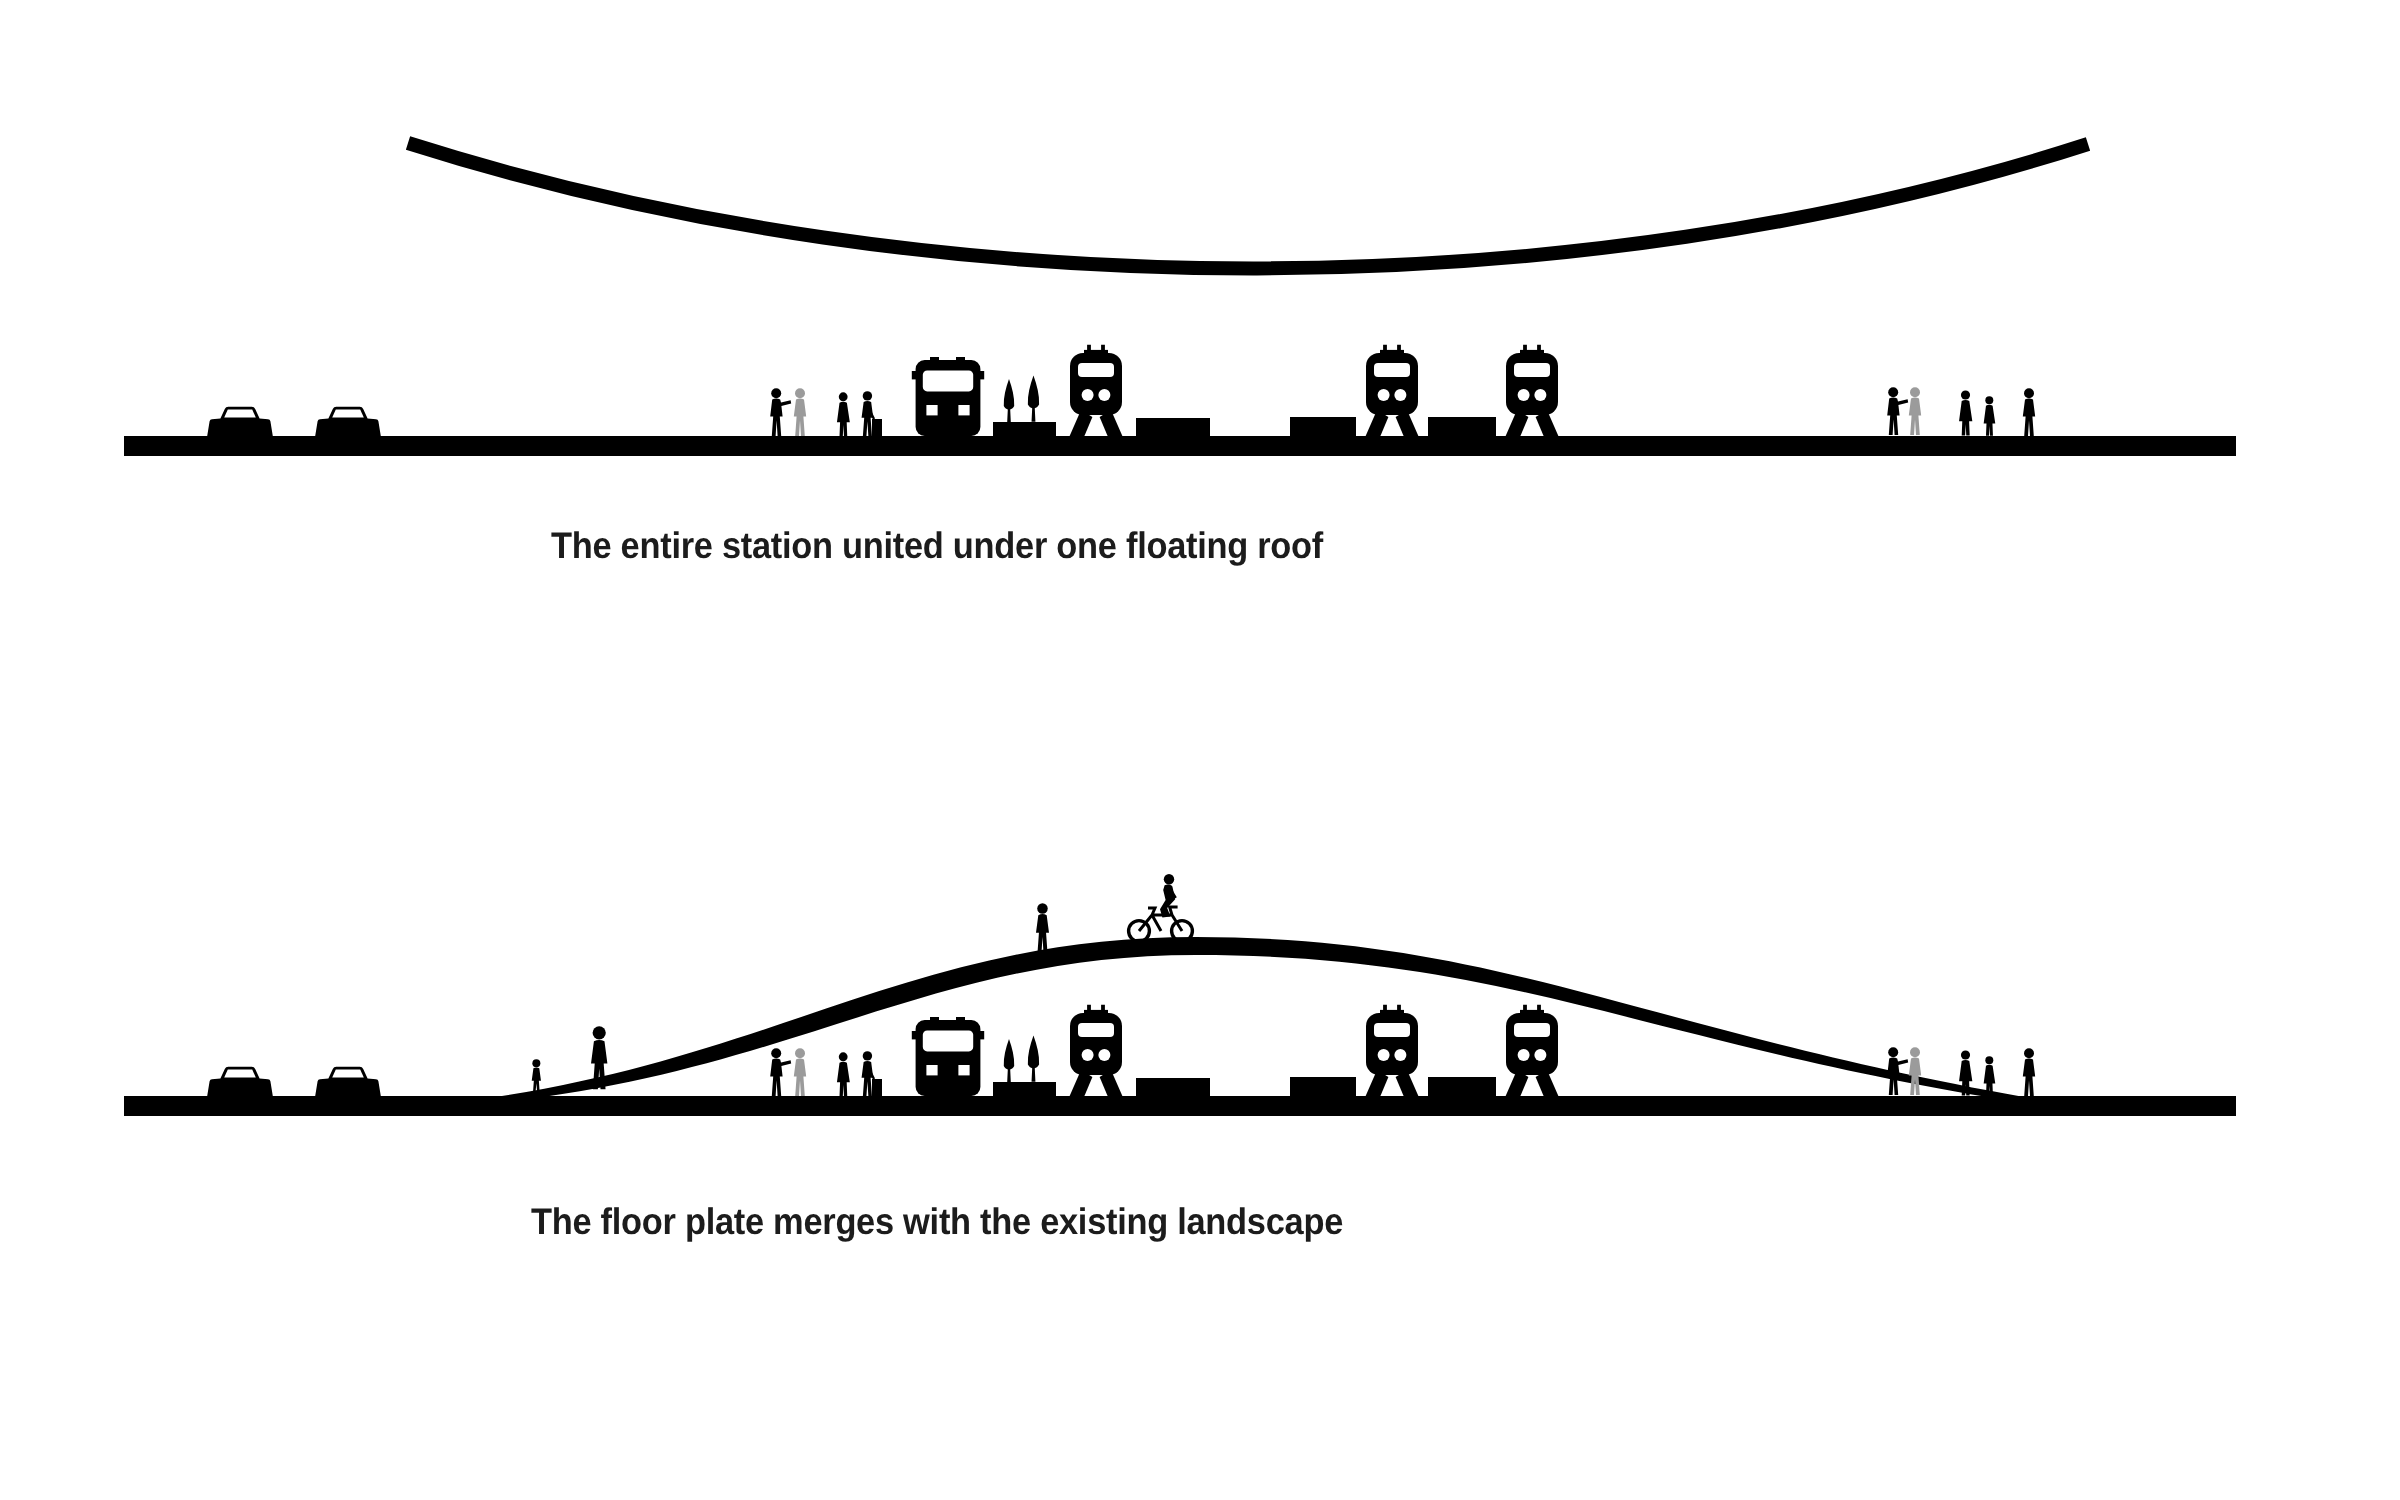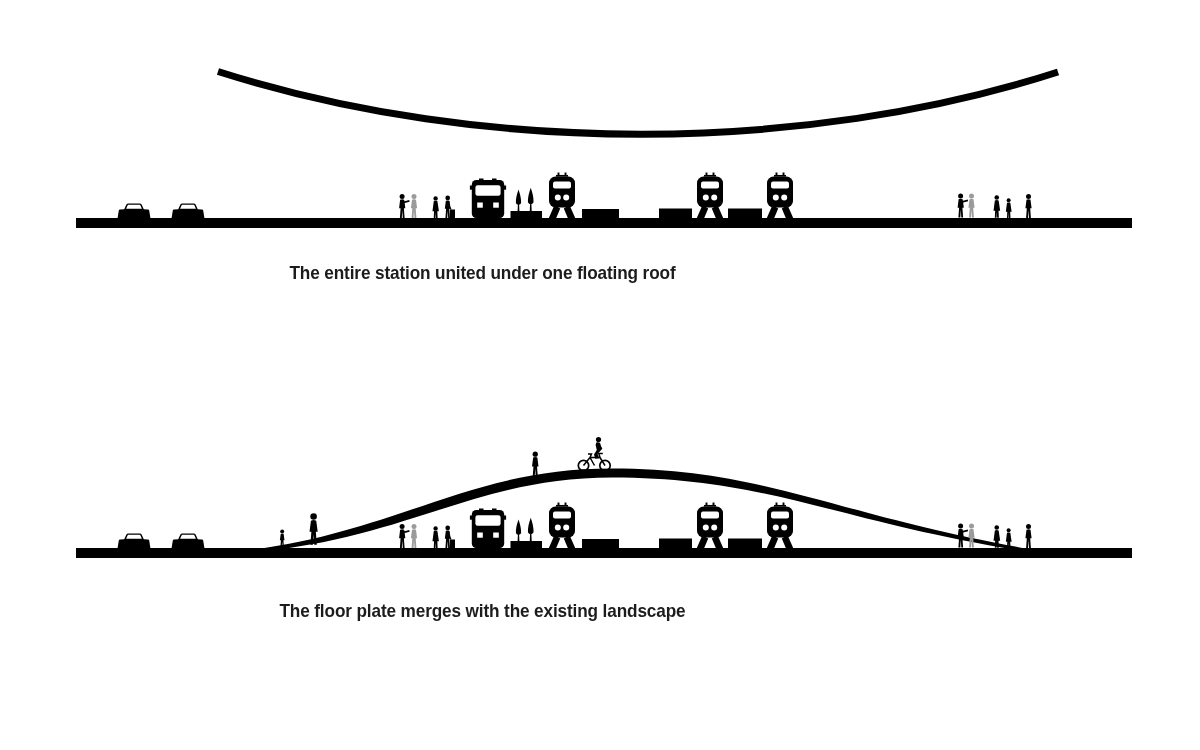--- a/index.html
+++ b/index.html
@@ -3,21 +3,21 @@
 <meta charset="utf-8">
 <style>
   html, body { margin: 0; padding: 0; }
   body {
     width: 1200px; height: 750px;
     background: #ffffff;
     position: relative;
     overflow: hidden;
     font-family: "Liberation Sans", sans-serif;
   }
-  #stage { position: absolute; left: 14px; top: 0; width: 963px; height: 750px; }
+  #stage { position: absolute; left: 0; top: 0; width: 963px; height: 750px; }
   svg.diagram-canvas { position: absolute; left: 0; top: 0; display: block; }
   .caption {
     position: absolute; left: 0; right: 0;
     text-align: center;
     font-family: "Liberation Sans", sans-serif;
     font-size: 18.5px;
     font-weight: 600;
     letter-spacing: -0.15px;
     color: #1c1c1c;
     transform: translateX(-13px) scaleX(0.93);

